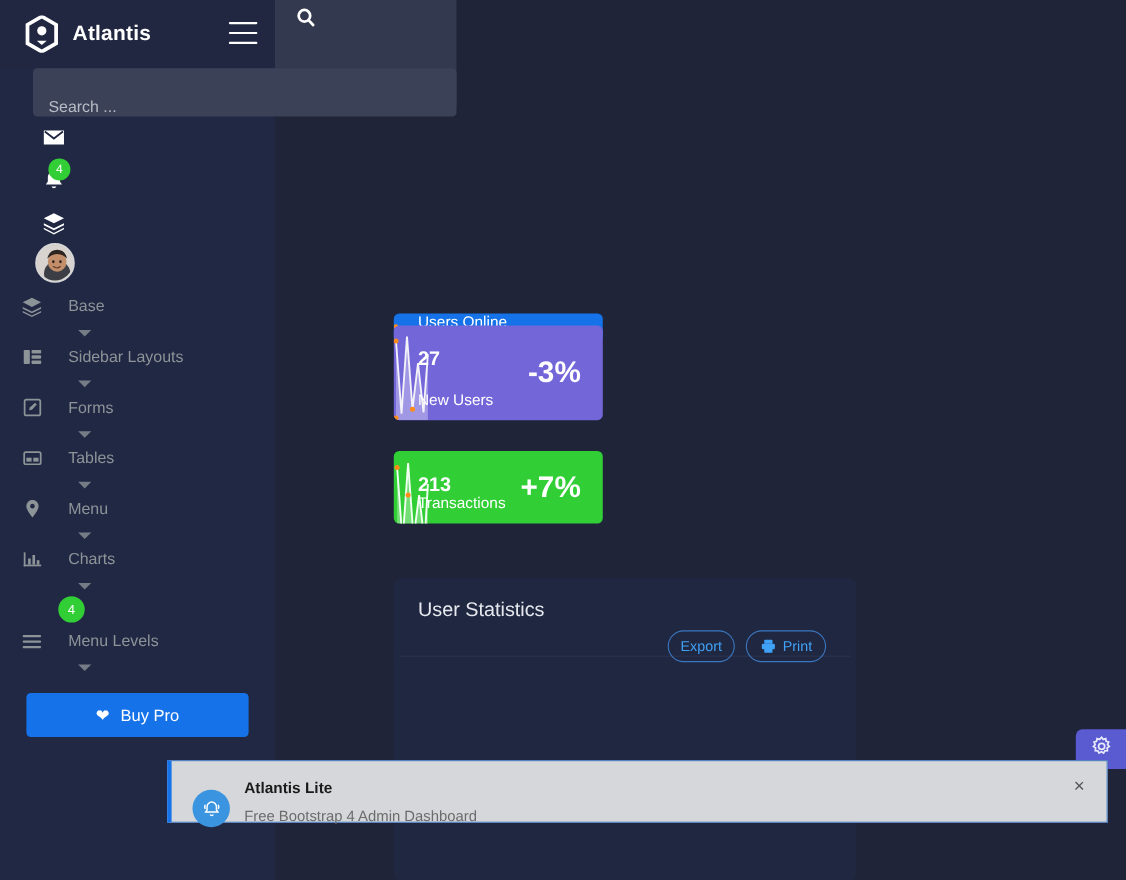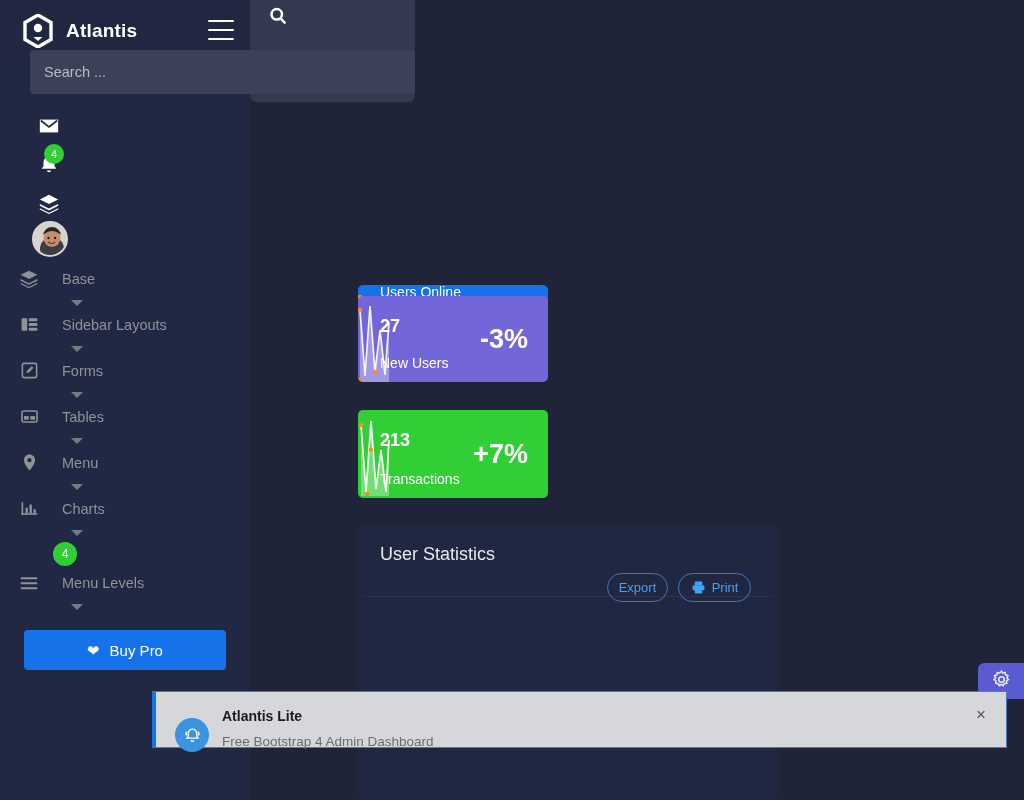--- a/index.html
+++ b/index.html
@@ -100,24 +100,24 @@
   .search-panel {
     position: absolute; left: 250px; top: 0;
     width: 165px; height: 102px;
     background: #333a4f; border-radius: 0 0 6px 6px;
   }
   .search-q {
     position: absolute; left: 18px; top: 6px;
     color: #fff; font-size: 20px; font-weight: 700;
   }
   .search-input-box {
-    position: absolute; left: 30px; top: 50px;
+    position: absolute; left: 30px; top: 62px;
     width: 385px; height: 44px;
     background: #3b4257; border-radius: 4px;
-    display: flex; align-items: center; padding-left: 14px;
+    display: flex; align-items: flex-end; padding-left: 14px;
     cursor: text;
   }
   .search-ph { color: #b8bcc6; font-size: 14.5px; }
 
   
   .main { position: absolute; left: 250px; top: 0; width: 774px; height: 800px; }
 
   .stat-card {
     position: absolute; left: 108px; width: 190px; height: 86px;
     border-radius: 5px; overflow: hidden;
@@ -415,21 +415,21 @@
         <path d="M2,14 L7,80 L12,10 L17,76 L22,34 L27,79 L31,26" fill="none" stroke="#f2f2f8" stroke-width="1.7"></path>
         <circle cx="2" cy="14" r="2.3" fill="#ff8c1a"></circle>
         <circle cx="17" cy="76" r="2.3" fill="#ff8c1a"></circle>
         <circle cx="2" cy="84" r="2.3" fill="#ff8c1a"></circle>
       </svg>
       <span class="stat-num">27</span>
       <span class="stat-label">New Users</span>
       <span class="stat-pct">-3%</span>
     </div>
 
-    <div class="stat-card card-green" style="top:410px;height:88px;text-align:right;">
+    <div class="stat-card card-green" style="top:410px;height:66px;text-align:right;">
       <svg class="spark" viewBox="0 0 32 86" preserveAspectRatio="none">
         <path d="M3,15 L8,82 L13,11 L18,79 L23,40 L28,82 L31,30 L31,86 L3,86 Z" fill="rgba(255,255,255,0.32)"></path>
         <path d="M3,15 L8,82 L13,11 L18,79 L23,40 L28,82 L31,30" fill="none" stroke="#f2fff2" stroke-width="1.7"></path>
         <circle cx="3" cy="15" r="2.3" fill="#ff8c1a"></circle>
         <circle cx="13" cy="40" r="2.3" fill="#ff8c1a"></circle>
         <circle cx="9" cy="84" r="2.3" fill="#ff8c1a"></circle>
       </svg>
       <span class="stat-num">213</span>
       <span class="stat-label">Transactions</span>
       <span class="stat-pct">+7%</span>

